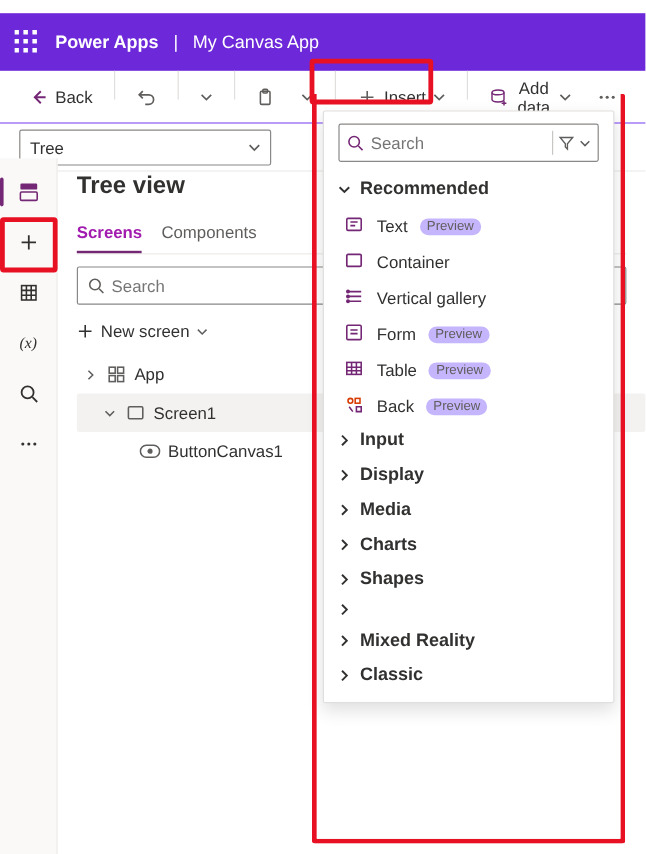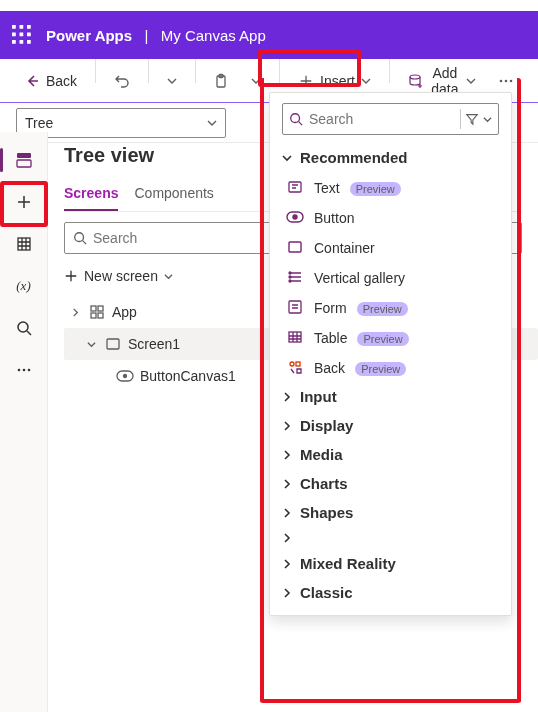--- a/index.html
+++ b/index.html
@@ -307,29 +307,20 @@
             <svg width="16" height="16" viewBox="0 0 16 16" fill="none" stroke="#742774" stroke-width="1.3">
               <rect x="2" y="3" width="12" height="10" rx="1"></rect>
               <path d="M5 6 H11 M5 9 H9"></path>
             </svg>
           </span>
           <span>Text</span>
           <span class="preview-badge">Preview</span>
         </div>
         <div class="insert-item">
           <span class="item-icon">
-            <svg width="18" height="12" viewBox="0 0 18 12" fill="none" stroke="#742774" stroke-width="1.4">
-              <rect x="1" y="1" width="16" height="10" rx="5"></rect>
-              <circle cx="9" cy="6" r="2" fill="#742774"></circle>
-            </svg>
-          </span>
-          <span>Button</span>
-        </div>
-        <div class="insert-item">
-          <span class="item-icon">
             <svg width="16" height="16" viewBox="0 0 16 16" fill="none" stroke="#742774" stroke-width="1.4">
               <rect x="2" y="3" width="12" height="10" rx="1"></rect>
             </svg>
           </span>
           <span>Container</span>
         </div>
         <div class="insert-item">
           <span class="item-icon">
             <svg width="16" height="16" viewBox="0 0 16 16" fill="none" stroke="#742774" stroke-width="1.3">
               <path d="M2 4 H14 M2 8 H14 M2 12 H14"></path>

